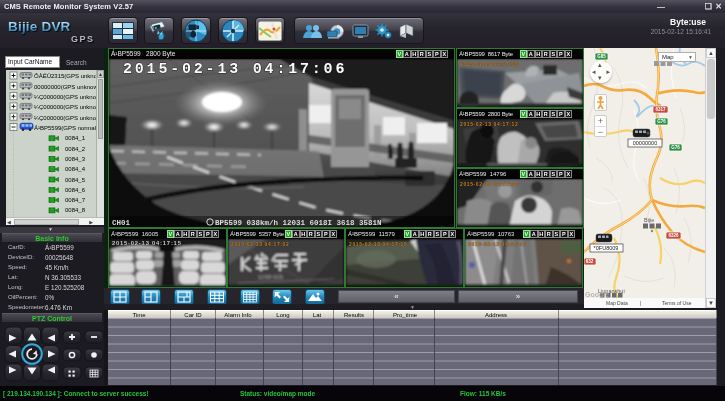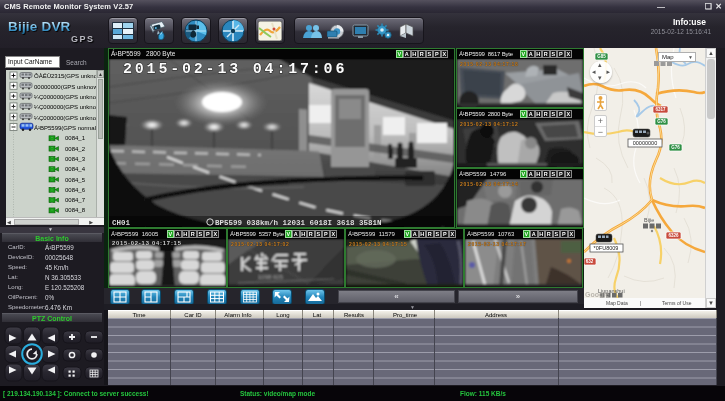--- a/index.html
+++ b/index.html
@@ -52,21 +52,21 @@
 </head>
 <body>
 <div id="root">
   <div class="abs" id="titlebar">CMS Remote Monitor System V2.57</div>
   <div class="winbtn" style="right:60px;">—</div>
   <div class="winbtn" style="right:13px;">❑</div>
   <div class="winbtn" style="right:3px;">✕</div>
   <div class="abs" id="toolbar"></div>
   <div class="abs" id="logo1">Bijie DVR</div>
   <div class="abs" id="logo2">GPS</div>
-  <div class="abs" id="nameuse">Info:use</div>
+  <div class="abs" id="nameuse">Byte:use</div>
   <div class="abs" id="datetxt">2015-02-12 15:16:41</div>
 
   <div class="tbtn" style="left:108px;">
     <svg width="22" height="18" viewBox="0 0 22 18">
       <rect x="0" y="0" width="22" height="18" rx="1" fill="#203040"></rect>
       <rect x="1" y="1" width="9" height="5" fill="#dff0fa"></rect>
         <rect x="11" y="1" width="10" height="5" fill="#9fd4ef"></rect>
       <rect x="1" y="7" width="9" height="5" fill="#58a8d8"></rect>
         <rect x="11" y="7" width="10" height="5" fill="#e8f4fb"></rect>
       <rect x="1" y="13" width="9" height="4" fill="#cfe8f6"></rect>

